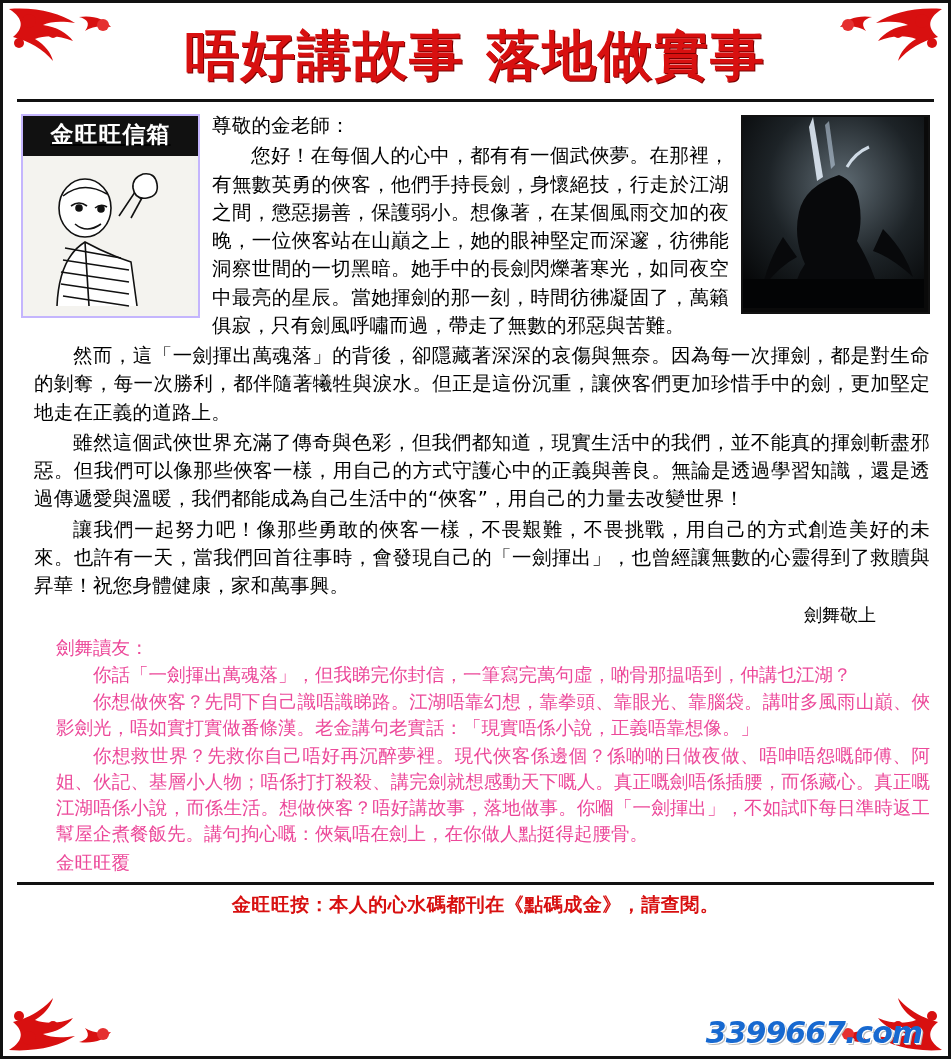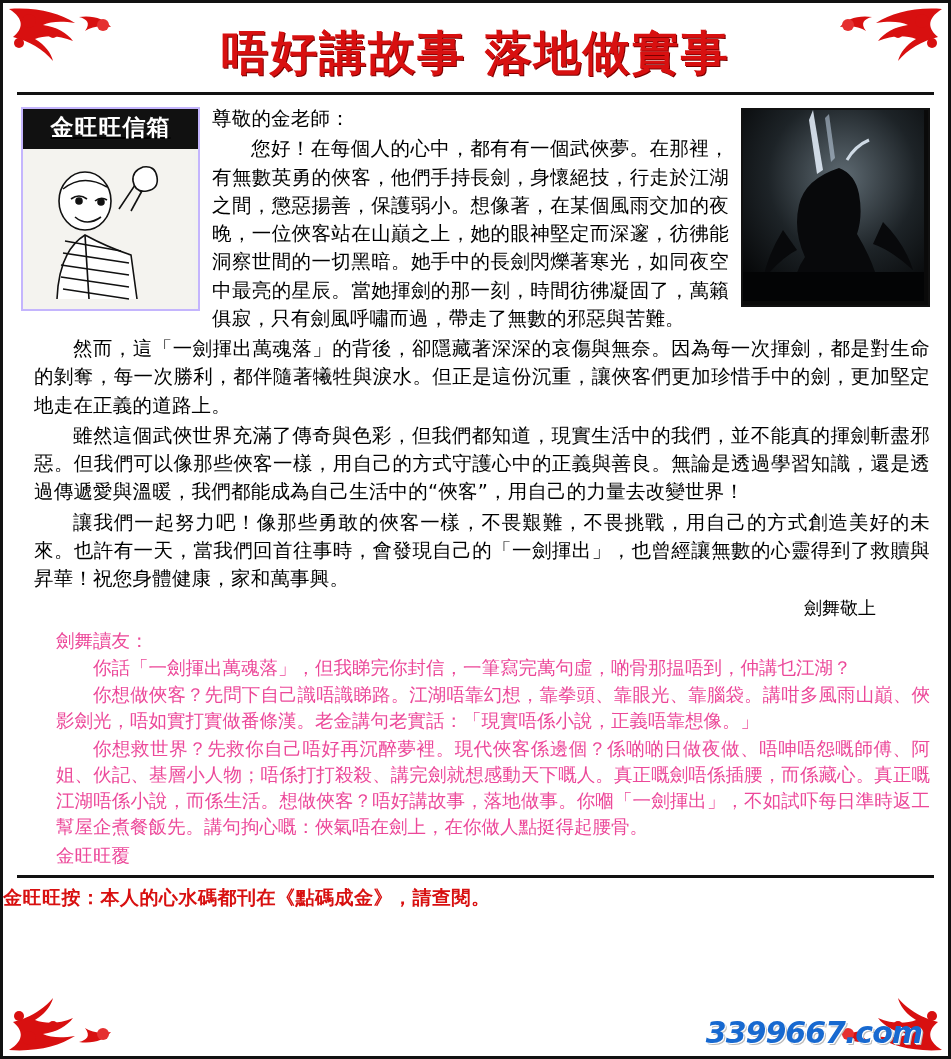--- a/index.html
+++ b/index.html
@@ -24,21 +24,21 @@
   .corner.tr{right:4px;top:4px;transform:scaleX(-1);}
   .corner.bl{left:4px;bottom:4px;transform:scaleY(-1);}
   .corner.br{right:4px;bottom:4px;transform:scale(-1,-1);}
 
   .headline{
     position:relative;
     text-align:center;
     color:#d81010;
     font-family:"DejaVu Sans","Liberation Sans",sans-serif;
     font-weight:bold;
-    font-size:47px;
+    font-size:54px;
     letter-spacing:2px;
     line-height:1;
     padding:26px 0 12px 0;
     text-shadow:1px 1px 0 #7a0000;
   }
   .hr-top{
     height:3px;background:#111;margin:4px 14px 0 14px;
   }
   .content{
     position:relative;
@@ -108,20 +108,21 @@
   .sign2{
     text-align:left;
     font-size:18.5px;
     margin:2px 0 0 0;
     padding-right:76px;
   }
   .hr-bot{
     height:3px;background:#111;margin:6px 14px 0 14px;
   }
   .footnote{
+    text-align:center;
     color:#d81010;
     font-size:19px;
     font-weight:bold;
     padding:7px 0 0 0;
     letter-spacing:0.5px;
   }
   .watermark{
     position:absolute;
     right:26px;bottom:6px;
     font-family:"DejaVu Sans","Liberation Sans",sans-serif;

